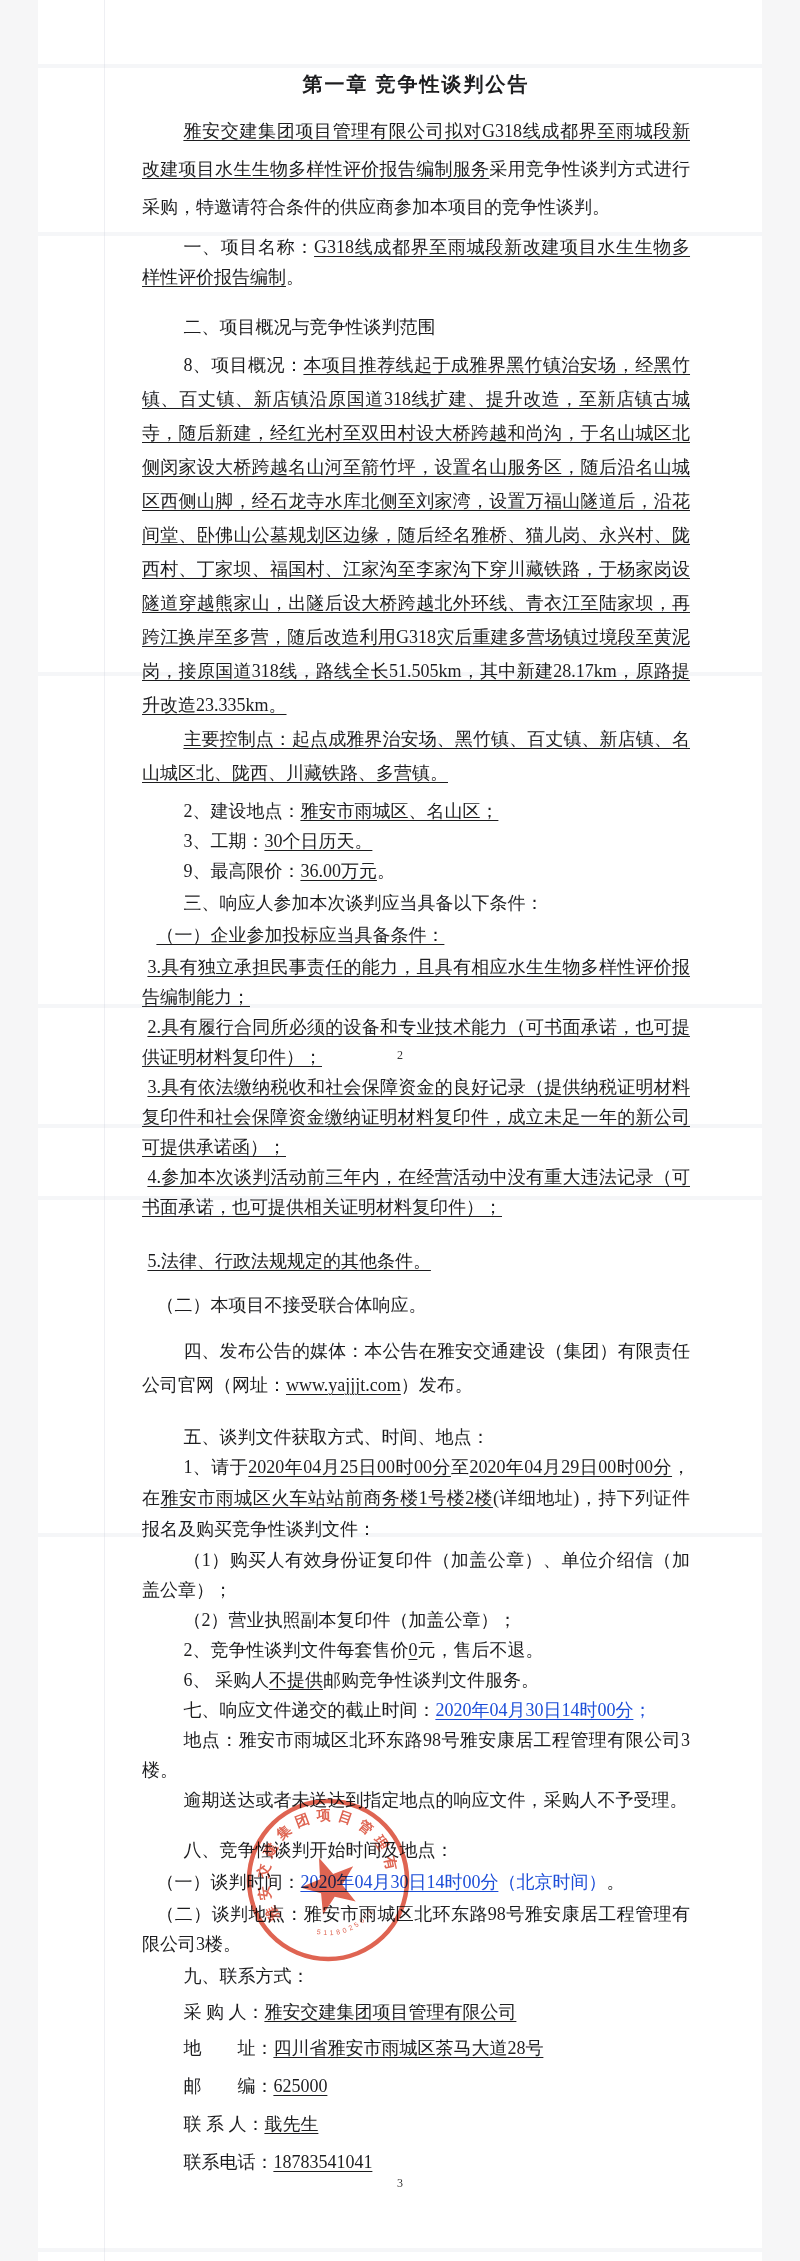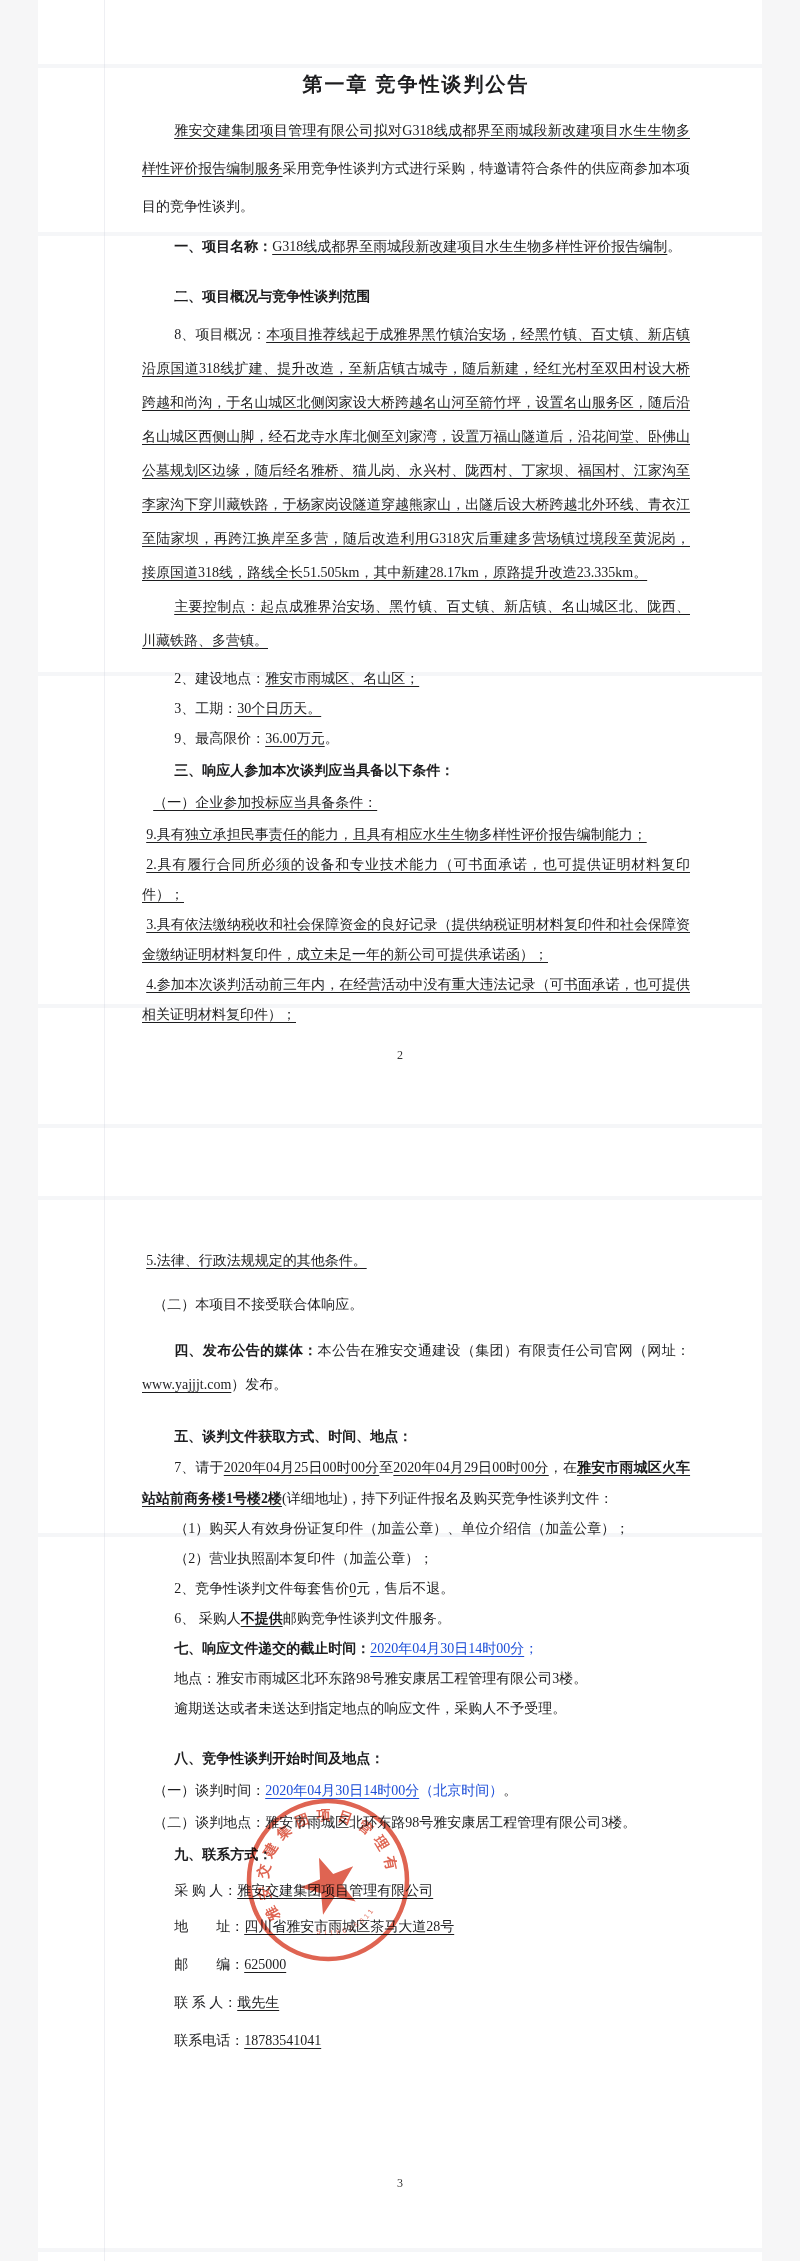--- a/index.html
+++ b/index.html
@@ -11,26 +11,26 @@
   }
   
   .vline{position:absolute;top:0;bottom:0;width:1px;background:rgba(205,210,220,0.35);}
   .band{position:absolute;left:0;right:0;height:4px;background:rgba(205,212,222,0.20);}
   .page{position:absolute;left:0;right:0;}
   .content{padding-left:104px;padding-right:72px;}
   h1.title{
     margin:0;padding-top:68px;line-height:32px;text-align:center;
     font-size:20px;font-weight:bold;letter-spacing:2px;
   }
-  p{margin:0;font-size:14px;text-align:justify;}
+  p{margin:0;font-size:18px;text-align:justify;}
   .lh38{line-height:38px}.lh34{line-height:34px}.lh31{line-height:31px}.lh30{line-height:30px}
   .mt2{margin-top:2px}.mt4{margin-top:20px}.mt6{margin-top:6px}
   .mt8{margin-top:8px}.mt12{margin-top:12px}.mt14{margin-top:14px}
   .ind2{text-indent:2.3em}.ind1{text-indent:0.8em}.ind0{text-indent:0.3em}
-  .b{font-weight:bold}
+  .b{font-weight:normal}
   .u{text-decoration:underline;text-underline-offset:3px;text-decoration-thickness:1px;}
   .red{color:#1d4ed8}
   .pagenum{position:absolute;left:0;right:0;text-align:center;font-size:12px;color:#333;}
   
   .stamp{
     position:absolute;left:204px;top:1794px;width:172px;height:172px;
     mix-blend-mode:multiply;pointer-events:none;
   }
   .stamp .ring{font-size:14px;font-weight:bold;letter-spacing:6.5px;font-family:"Liberation Sans","DejaVu Sans",sans-serif;}
   .stamp .serial{font-size:7px;letter-spacing:3px;font-family:"Liberation Sans","DejaVu Sans",sans-serif;}
@@ -69,39 +69,39 @@
 
       <p class="ind2 lh30"><span>3、工期：</span><span class="u">30个日历天。</span></p>
 
 
       <p class="ind2 lh30"><span>9、最高限价：</span><span class="u">36.00万元</span><span>。</span></p>
 
       <p class="ind2 lh30 mt2 b">三、响应人参加本次谈判应当具备以下条件：</p>
 
       <p class="ind1 lh30 mt2 u">（一）企业参加投标应当具备条件：</p>
 
-      <p class="ind0 lh30 mt2 u">9.具有独立承担民事责任的能力，且具有相应水生生物多样性评价报告编制能力；</p>
+      <p class="ind0 lh30 mt2 u">3.具有独立承担民事责任的能力，且具有相应水生生物多样性评价报告编制能力；</p>
       <p class="ind0 lh30 u">2.具有履行合同所必须的设备和专业技术能力（可书面承诺，也可提供证明材料复印件）；</p>
       <p class="ind0 lh30 u">3.具有依法缴纳税收和社会保障资金的良好记录（提供纳税证明材料复印件和社会保障资金缴纳证明材料复印件，成立未足一年的新公司可提供承诺函）；</p>
       <p class="ind0 lh30 u">4.参加本次谈判活动前三年内，在经营活动中没有重大违法记录（可书面承诺，也可提供相关证明材料复印件）；</p>
     </div>
     <div class="pagenum" style="top:1048px">2</div>
   </section>
 
   <section class="page" style="top:1190px">
     <div class="content" style="padding-top:56px">
       <p class="ind0 lh30 u">5.法律、行政法规规定的其他条件。</p>
 
       <p class="ind1 lh30 mt14">（二）本项目不接受联合体响应。</p>
 
       <p class="ind2 lh34 mt14"><span class="b">四、发布公告的媒体：</span><span>本公告在雅安交通建设（集团）有限责任公司官网（网址：</span><span class="u">www.yajjjt.com</span><span>）发布。</span></p>
 
       <p class="ind2 lh30 mt4 b">五、谈判文件获取方式、时间、地点：</p>
 
-      <p class="ind2 lh31"><span>7、请于</span><span class="u">2020年04月25日00时00分</span><span>至</span><span class="u">2020年04月29日00时00分</span><span>，在</span><span class="b u">雅安市雨城区火车站站前商务楼1号楼2楼</span><span>(详细地址)，持下列证件报名及购买竞争性谈判文件：</span></p>
+      <p class="ind2 lh31"><span>1、请于</span><span class="u">2020年04月25日00时00分</span><span>至</span><span class="u">2020年04月29日00时00分</span><span>，在</span><span class="b u">雅安市雨城区火车站站前商务楼1号楼2楼</span><span>(详细地址)，持下列证件报名及购买竞争性谈判文件：</span></p>
 
       <p class="ind2 lh30">（1）购买人有效身份证复印件（加盖公章）、单位介绍信（加盖公章）；</p>
       <p class="ind2 lh30">（2）营业执照副本复印件（加盖公章）；</p>
 
       <p class="ind2 lh30"><span>2、竞争性谈判文件每套售价</span><span class="u">0</span><span>元，售后不退。</span></p>
 
       <p class="ind2 lh30"><span>6、 采购人</span><span class="b u">不提供</span><span>邮购竞争性谈判文件服务。</span></p>
 
       <p class="ind2 lh30"><span class="b">七、响应文件递交的截止时间：</span><span class="red u">2020年04月30日14时00分</span><span class="red">；</span></p>
 

